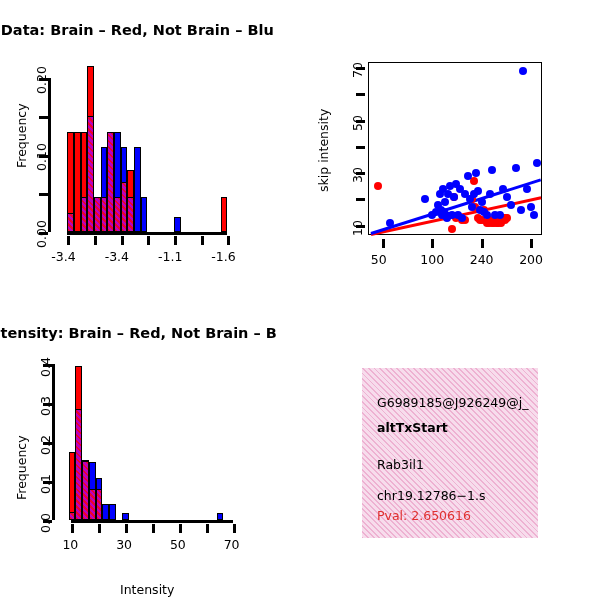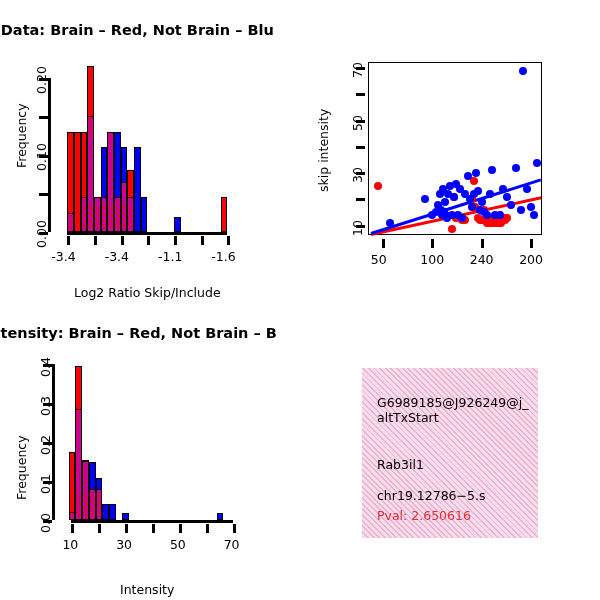--- a/index.html
+++ b/index.html
@@ -52,21 +52,20 @@
 </style>
 </head>
 <body>
 
 <div class="panel" id="panel-hist-ratio" style="left:0;top:0;width:300px;height:310px;">
 
   <div class="ptitle" style="left:-42px;top:22px;">RatioData: Brain – Red, Not Brain – Blu</div>
 
   <div class="axlab vert" style="left:14px;top:168px;">Frequency</div>
 
-  <div class="axlab" style="left:74px;top:285px;">Log2 Ratio Skip/Include</div>
 
   <div id="hr-plot" style="position:absolute;left:0;top:0;width:300px;height:280px;">
       <div class="axisline" style="left: 67.3333px; top: 232px; width: 160px; height: 3px;"></div>
       <div class="axisline" style="left: 48px; top: 77.5814px; width: 3px; height: 154.419px;"></div>
       <div class="tick" style="left: 67.3333px; top: 236px; width: 3px; height: 9px;"></div>
       <div class="ticklab" style="left: 51.3333px; top: 249px;">-3.4</div>
       <div class="tick" style="left: 94px; top: 236px; width: 3px; height: 9px;"></div>
       <div class="tick" style="left: 120.667px; top: 236px; width: 3px; height: 9px;"></div>
       <div class="ticklab" style="left: 104.667px; top: 249px;">-3.4</div>
       <div class="tick" style="left: 147.333px; top: 236px; width: 3px; height: 9px;"></div>
@@ -272,18 +271,18 @@
       <div class="bar blue" style="left: 102.281px; top: 194.39px; width: 6.71875px; height: 15.6098px;"></div>
       <div class="bar blue" style="left: 109px; top: 194.39px; width: 6.71875px; height: 15.6098px;"></div>
       <div class="bar blue" style="left: 122.438px; top: 202.976px; width: 6.71875px; height: 7.02439px;"></div>
       <div class="bar blue" style="left: 216.5px; top: 202.976px; width: 6.71875px; height: 7.02439px;"></div>
     </div>
 </div>
 
 <div class="panel" id="panel-info" style="left:300px;top:310px;width:300px;height:290px;">
   <div id="info-box" style="left:62px;top:58px;width:176px;height:170px;">
     <div class="infoline" style="left:15px;top:27px;">G6989185@J926249@j_</div>
-    <div class="infoline" style="left:15px;top:42px;">altTxStart</div>
+    <div class="infoline" style="left:15px;top:52px;font-weight:bold;">altTxStart</div>
     <div class="infoline" style="left:15px;top:89px;">Rab3il1</div>
-    <div class="infoline" style="left:15px;top:120px;">chr19.12786−5.s</div>
+    <div class="infoline" style="left:15px;top:120px;">chr19.12786−1.s</div>
     <div class="infoline pval" style="left:15px;top:140px;">Pval: 2.650616</div>
   </div>
 </div>
 
 </body></html>

